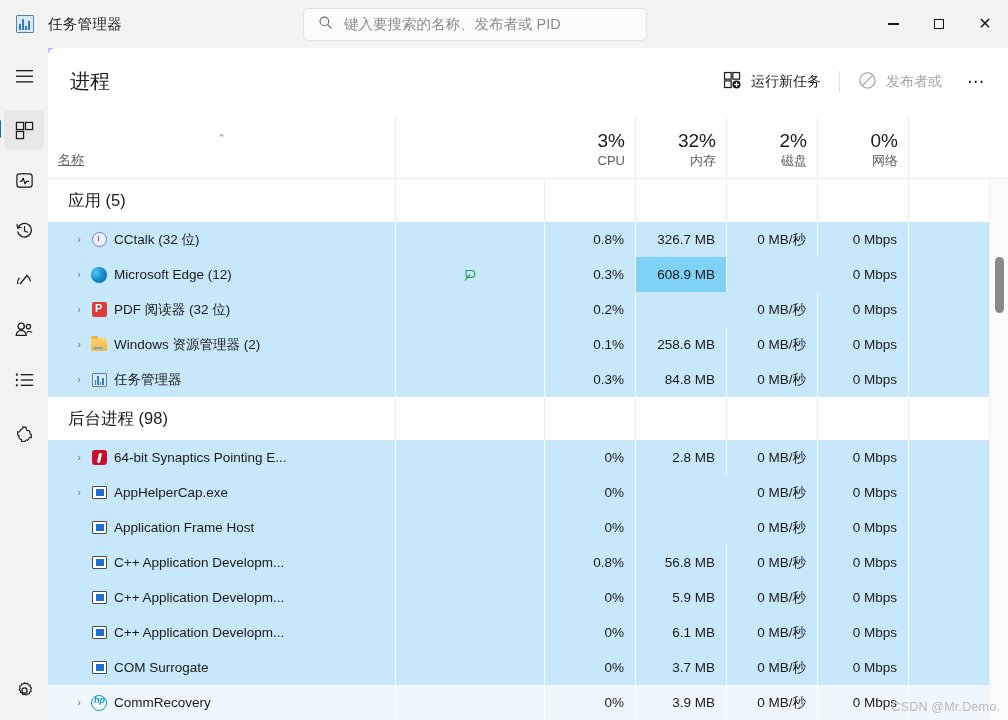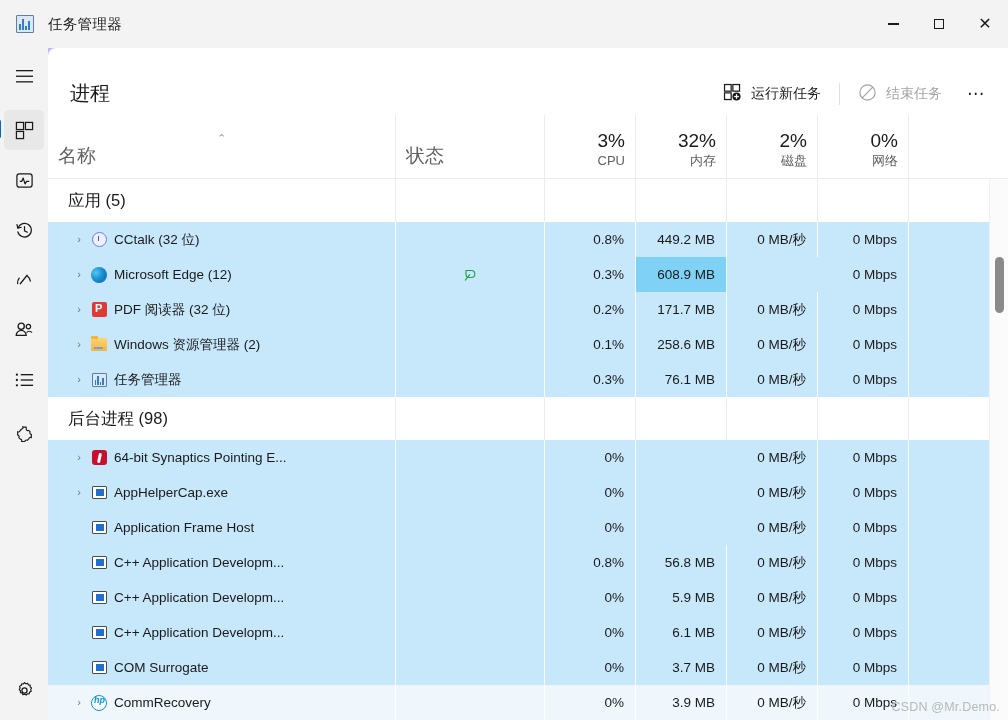--- a/index.html
+++ b/index.html
@@ -65,21 +65,21 @@
   .rail-btn.hamburger { margin-top: 8px; }
   .rail-spacer { flex: 1 1 auto; }
   .rail-btn.bottom { margin-bottom: 10px; }
 
   
   .content {
     position: absolute; left: 48px; top: 48px; width: 960px; height: 672px;
     background: #ffffff; border-top-left-radius: 8px; overflow: hidden;
   }
   .toolbar {
-    position: absolute; top: 12px; left: 0; width: 960px; height: 67px;
+    position: absolute; top: 0; left: 0; width: 960px; height: 67px;
     display: flex; align-items: center;
   }
   .page-title { font-size: 20px; margin-left: 22px; color: #1a1a1a; }
   .tb-right { position: absolute; right: 14px; display: flex; align-items: center; }
   .tb-btn {
     display: flex; align-items: center; height: 34px; padding: 0 10px;
     border-radius: 5px; cursor: default; font-size: 14px; color: #1a1a1a;
     white-space: nowrap;
   }
   .tb-btn.disabled { color: #a4a4a4; }
@@ -98,21 +98,21 @@
     border-bottom: 1px solid #ececec; background: #fff;
   }
   .th {
     position: absolute; top: 0; height: 63px; cursor: default;
     border-right: 1px solid #ececec;
   }
   .th-inner { position: absolute; bottom: 9px; left: 0; right: 0; padding: 0 10px; }
   .th.num .th-inner { text-align: right; }
   .th .pct { font-size: 19px; color: #1a1a1a; line-height: 21px; }
   .th .sub { font-size: 13px; color: #616161; line-height: 17px; margin-top: 1px; }
-  .th .nm { font-size: 19px; color: #616161; }
+  .th .nm { font-size: 13px; color: #616161; text-decoration: underline; }
   .sortmark {
     position: absolute; top: 18px; left: 50%; transform: translateX(-50%);
     font-size: 11px; color: #9a9a9a; line-height: 1;
   }
 
   .tbody { position: relative; width: 960px; height: 541px; overflow: hidden; }
   .row { position: relative; width: 941px; height: 35px; }
   .row.group { height: 43px; background: #ffffff; }
   .row.data { background: #c7e7fb; }
   .row.hoverrow { background: #eff7fd; }
@@ -186,20 +186,29 @@
 
   <div class="titlebar">
     <div class="app-icon">
       <i></i>
         <i></i>
         <i></i>
         <i></i>
     </div>
     <div class="title-text">任务管理器</div>
 
+    <div class="searchbox">
+      <span class="mag">
+        <svg width="15" height="15" viewBox="0 0 16 16">
+          <circle cx="6.8" cy="6.8" r="4.6" fill="none" stroke="#6a6a6a" stroke-width="1.2"></circle>
+          <line x1="10.3" y1="10.3" x2="14" y2="14" stroke="#6a6a6a" stroke-width="1.2" stroke-linecap="round"></line>
+        </svg>
+      </span>
+      <span class="ph">键入要搜索的名称、发布者或 PID</span>
+    </div>
 
     <div class="wincontrols">
       <div class="wc">
         <span class="dash"></span>
       </div>
       <div class="wc">
         <span class="bx"></span>
       </div>
       <div class="wc close">
         <span class="x">✕</span>
@@ -310,39 +319,34 @@
 
         <div class="tb-sep"></div>
 
         <div class="tb-btn disabled">
           <span>
             <svg width="19" height="19" viewBox="0 0 20 20">
               <circle cx="10" cy="10" r="8" fill="none" stroke="#a4a4a4" stroke-width="1.3"></circle>
               <line x1="4.4" y1="15.6" x2="15.6" y2="4.4" stroke="#a4a4a4" stroke-width="1.3"></line>
             </svg>
           </span>
-          <span class="lbl">结束任务</span>
+          <span class="lbl">发布者或</span>
         </div>
 
 
         <div class="tb-more">⋯</div>
       </div>
     </div>
 
     <div class="table">
       <div class="thead" id="thead">
           <div class="th" style="left: 0px; width: 348px;">
             <div class="sortmark">⌃</div>
             <div class="th-inner">
               <div class="nm">名称</div>
-            </div>
-          </div>
-          <div class="th" style="left: 348px; width: 149px;">
-            <div class="th-inner">
-              <div class="nm">状态</div>
             </div>
           </div>
           <div class="th num" style="left: 497px; width: 91px;">
             <div class="th-inner">
               <div class="pct">3%</div>
               <div class="sub">CPU</div>
             </div>
           </div>
           <div class="th num" style="left: 588px; width: 91px;">
             <div class="th-inner">
@@ -378,21 +382,21 @@
             <div class="row data">
               <div class="cell name" style="left: 0px; width: 348px;">
                 <span class="twisty">›</span>
                 <span class="picon">
                   <span class="ic-cctalk"></span>
                 </span>
                 <span class="pname">CCtalk (32 位)</span>
               </div>
               <div class="cell status-cell" style="left: 348px; width: 149px;"></div>
               <div class="cell num" style="left: 497px; width: 91px;">0.8%</div>
-              <div class="cell num" style="left: 588px; width: 91px;">449.2 MB</div>
+              <div class="cell num" style="left: 588px; width: 91px;">326.7 MB</div>
               <div class="cell num" style="left: 679px; width: 91px;">0 MB/秒</div>
               <div class="cell num" style="left: 770px; width: 91px;">0 Mbps</div>
             </div>
             <div class="row data">
               <div class="cell name" style="left: 0px; width: 348px;">
                 <span class="twisty">›</span>
                 <span class="picon">
                   <span class="ic-edge"></span>
                 </span>
                 <span class="pname">Microsoft Edge (12)</span>
@@ -410,21 +414,20 @@
             <div class="row data">
               <div class="cell name" style="left: 0px; width: 348px;">
                 <span class="twisty">›</span>
                 <span class="picon">
                   <span class="ic-pdf"></span>
                 </span>
                 <span class="pname">PDF 阅读器 (32 位)</span>
               </div>
               <div class="cell status-cell" style="left: 348px; width: 149px;"></div>
               <div class="cell num" style="left: 497px; width: 91px;">0.2%</div>
-              <div class="cell num" style="left: 588px; width: 91px;">171.7 MB</div>
               <div class="cell num" style="left: 679px; width: 91px;">0 MB/秒</div>
               <div class="cell num" style="left: 770px; width: 91px;">0 Mbps</div>
             </div>
             <div class="row data">
               <div class="cell name" style="left: 0px; width: 348px;">
                 <span class="twisty">›</span>
                 <span class="picon">
                   <span class="ic-folder"></span>
                 </span>
                 <span class="pname">Windows 资源管理器 (2)</span>
@@ -443,21 +446,21 @@
                     <i></i>
                     <i></i>
                     <i></i>
                     <i></i>
                   </span>
                 </span>
                 <span class="pname">任务管理器</span>
               </div>
               <div class="cell status-cell" style="left: 348px; width: 149px;"></div>
               <div class="cell num" style="left: 497px; width: 91px;">0.3%</div>
-              <div class="cell num" style="left: 588px; width: 91px;">76.1 MB</div>
+              <div class="cell num" style="left: 588px; width: 91px;">84.8 MB</div>
               <div class="cell num" style="left: 679px; width: 91px;">0 MB/秒</div>
               <div class="cell num" style="left: 770px; width: 91px;">0 Mbps</div>
             </div>
             <div class="row group">
               <div class="cell" style="left: 0px; width: 348px;">
                 <span class="grouptitle">后台进程 (98)</span>
               </div>
               <div class="cell" style="left: 348px; width: 149px;"></div>
               <div class="cell" style="left: 497px; width: 91px;"></div>
               <div class="cell" style="left: 588px; width: 91px;"></div>
@@ -467,20 +470,21 @@
             <div class="row data">
               <div class="cell name" style="left: 0px; width: 348px;">
                 <span class="twisty">›</span>
                 <span class="picon">
                   <span class="ic-syn"></span>
                 </span>
                 <span class="pname">64-bit Synaptics Pointing E...</span>
               </div>
               <div class="cell status-cell" style="left: 348px; width: 149px;"></div>
               <div class="cell num" style="left: 497px; width: 91px;">0%</div>
+              <div class="cell num" style="left: 588px; width: 91px;">2.8 MB</div>
               <div class="cell num" style="left: 679px; width: 91px;">0 MB/秒</div>
               <div class="cell num" style="left: 770px; width: 91px;">0 Mbps</div>
             </div>
             <div class="row data">
               <div class="cell name" style="left: 0px; width: 348px;">
                 <span class="twisty">›</span>
                 <span class="picon">
                   <span class="ic-generic"></span>
                 </span>
                 <span class="pname">AppHelperCap.exe</span>

